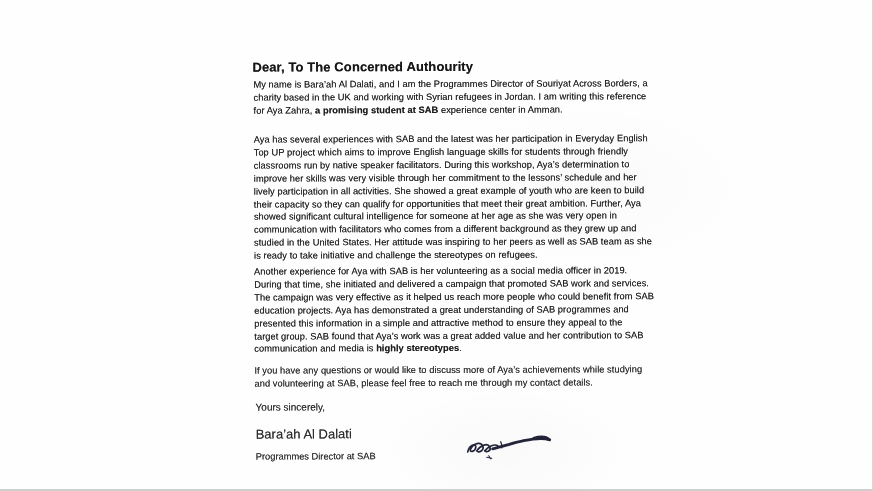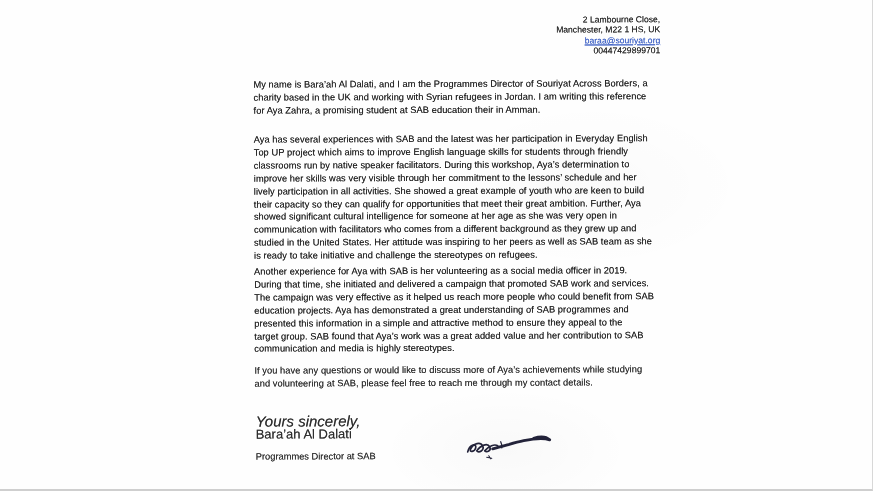--- a/index.html
+++ b/index.html
@@ -63,23 +63,23 @@
     font-size: 9.3px;
     line-height: 12.9px;
     white-space: pre;       
     letter-spacing: 0.05px;
   }
   .p1 { top: 78px; }
   .p2 { top: 133px; }
   .p3 { top: 265px; }
   .p4 { top: 364px; color: #2c2c2c; }
 
-  .b { font-weight: normal; }
+  .b { font-weight: bold; }
 
-  .closing   { position: absolute; left: 255px; top: 412px; font-size: 15px; color: #2e2e2e; font-style: italic; }
+  .closing   { position: absolute; left: 255px; top: 401px; font-size: 10px; color: #2e2e2e; }
   .sig-name  { position: absolute; left: 255px; top: 426px; font-size: 13px; color: #2e2e2e; }
   .sig-title { position: absolute; left: 255px; top: 451px; font-size: 9.3px; color: #2e2e2e; }
 
   .signature {
     position: absolute;
     left: 459px;
     top: 433px;
     width: 96px;
     height: 30px;
   }
@@ -89,31 +89,26 @@
     stroke-linecap: round;
     stroke-linejoin: round;
   }
 </style>
 </head>
 <body>
 
 <div class="stage">
   <div class="letter">
 
-    <div class="sender">
-      <div>2 Lambourne Close,</div>
-      <div>Manchester, M22 1 HS, UK</div>
-      <a class="email">baraa@souriyat.org</a>
-      <div>00447429899701</div>
-    </div>
 
+    <h1 class="salutation">Dear, To The Concerned Authourity</h1>
 
     <p class="para p1"><span>My name is Bara’ah Al Dalati, and I am the Programmes Director of Souriyat Across Borders, a
 charity based in the UK and working with Syrian refugees in Jordan. I am writing this reference
-for Aya Zahra, </span><span class="b">a promising student at SAB</span><span> education their in Amman.</span></p>
+for Aya Zahra, </span><span class="b">a promising student at SAB</span><span> experience center in Amman.</span></p>
 
     <p class="para p2">Aya has several experiences with SAB and the latest was her participation in Everyday English
 Top UP project which aims to improve English language skills for students through friendly
 classrooms run by native speaker facilitators. During this workshop, Aya’s determination to
 improve her skills was very visible through her commitment to the lessons’ schedule and her
 lively participation in all activities. She showed a great example of youth who are keen to build
 their capacity so they can qualify for opportunities that meet their great ambition. Further, Aya
 showed significant cultural intelligence for someone at her age as she was very open in
 communication with facilitators who comes from a different background as they grew up and
 studied in the United States. Her attitude was inspiring to her peers as well as SAB team as she

